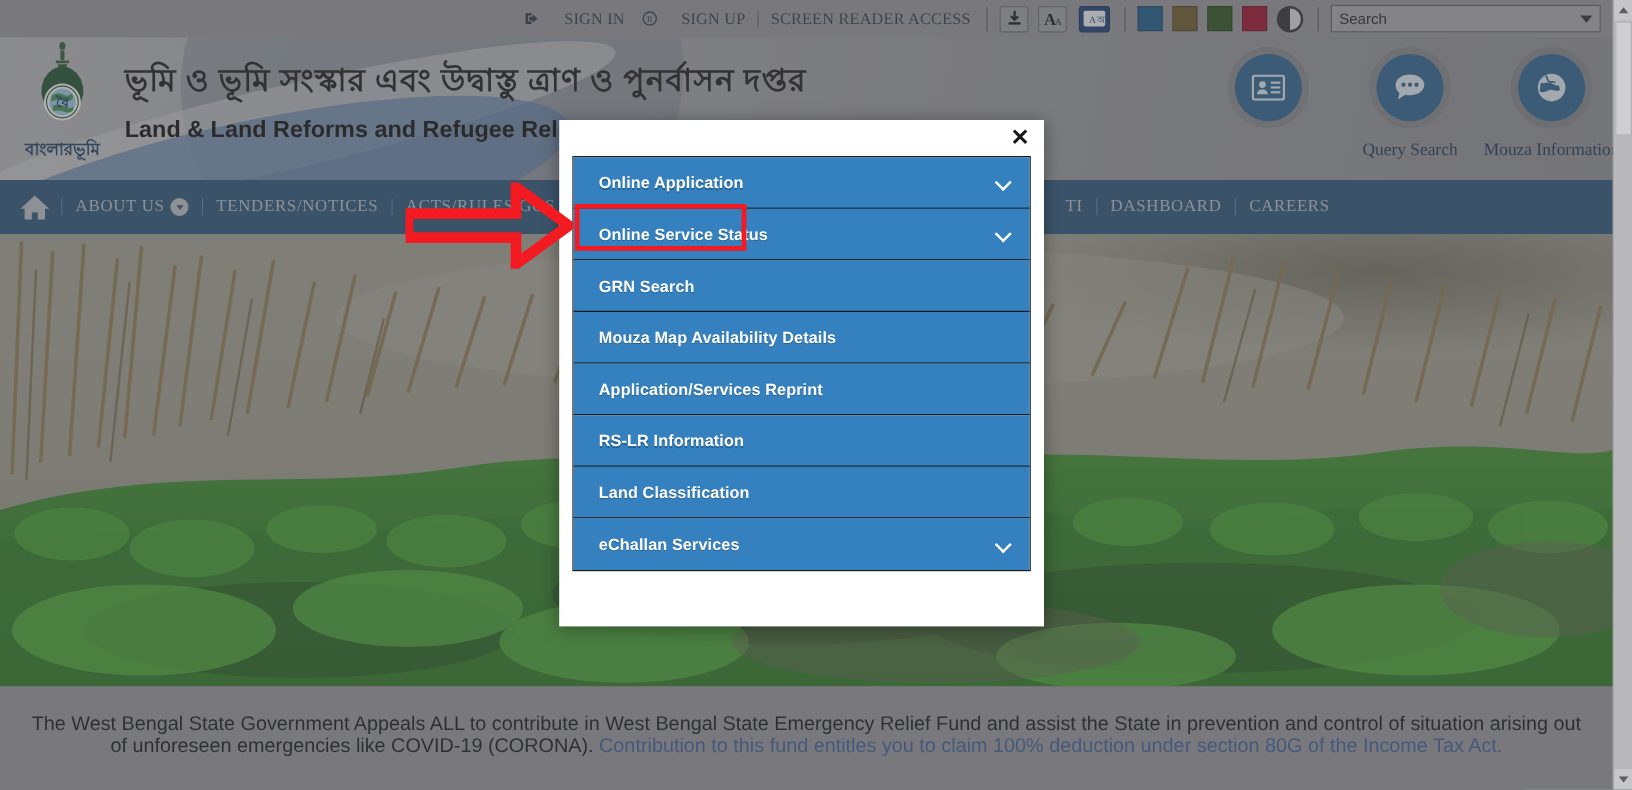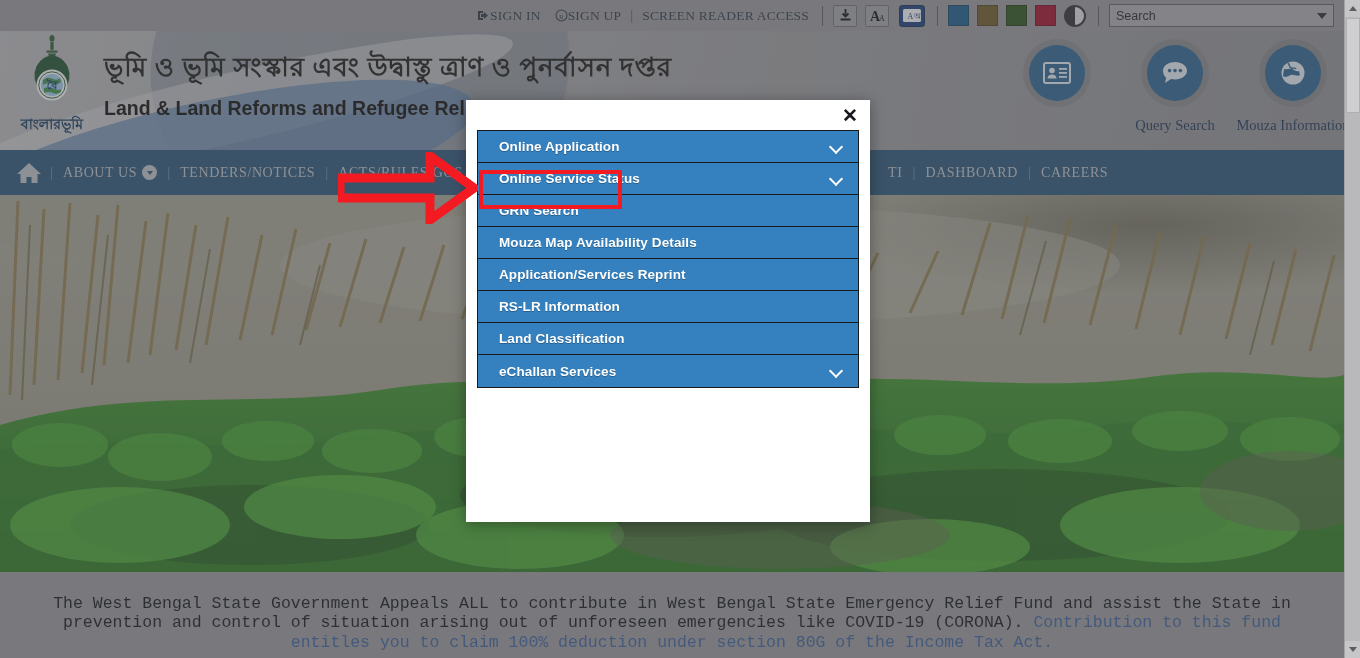--- a/index.html
+++ b/index.html
@@ -43,21 +43,21 @@
   
   .topbar {
     position: absolute; top: 0; left: 0; width: 1344px; height: 31px;
     background: #96979b;
     display: flex; align-items: center; justify-content: flex-end;
     padding-right: 10px; gap: 0;
     z-index: 20;
   }
   .tb-link {
     color: #2f3a48; font-size: 13.5px; letter-spacing: .2px;
-    display: flex; align-items: center; gap: 0;
+    display: flex; align-items: center; gap: 20px;
     padding: 0 7px; white-space: nowrap;
     font-family: "Liberation Serif", serif;
   }
   .tb-sep { color: #57585c; font-size: 15px; padding: 0 2px; }
   .tb-icon-btn {
     width: 24px; height: 22px; margin: 0 4px;
     display: flex; align-items: center; justify-content: center;
     background: #9fa0a4; border: 1px solid #6f7074; border-radius: 2px;
   }
   .tb-lang {
@@ -188,40 +188,40 @@
     background: #96979b; z-index: 21;
     text-align: center; padding-top: 6px;
   }
   .relief-title {
     color: #1c3f73; font-size: 22px; font-weight: bold;
     font-family: "Liberation Serif", serif;
   }
   .relief-body {
     margin-top: 16px; padding: 0 22px;
     color: #16181c; font-size: 16.5px; line-height: 1.18;
-    font-family: Liberation Mono, monospace;
+    font-family: Liberation Sans, sans-serif;
   }
   .relief-link { color: #3c5f99; }
 
   
   .modal {
     position: absolute; left: 466px; top: 100px; width: 404px; height: 422px;
     background: #ffffff; z-index: 40;
     box-shadow: 0 2px 14px rgba(0,0,0,.35);
     padding: 8px 11px 10px 11px;
   }
   .modal-close {
     position: absolute; right: 11px; top: 7px;
     width: 18px; height: 18px;
     color: #16181c; font-size: 19px; font-weight: bold; line-height: 18px;
     text-align: center; font-family: "Liberation Sans", sans-serif;
   }
   .modal-list { margin-top: 22px; border: 1px solid #1a1a1a; }
   .m-item {
-    position: relative; height: 32px; background: #3580be;
+    position: relative; height: 43px; background: #3580be;
     border-bottom: 1px solid #1a1a1a;
     display: flex; align-items: center; justify-content: space-between;
     padding: 0 14px 0 21px;
   }
   .m-item:last-child { border-bottom: none; }
   .m-label {
     color: #ffffff; font-size: 13.5px; font-weight: bold;
     font-family: "Liberation Sans", sans-serif; letter-spacing: .1px;
     text-shadow: 0 1px 0 rgba(0,0,0,.25);
   }

